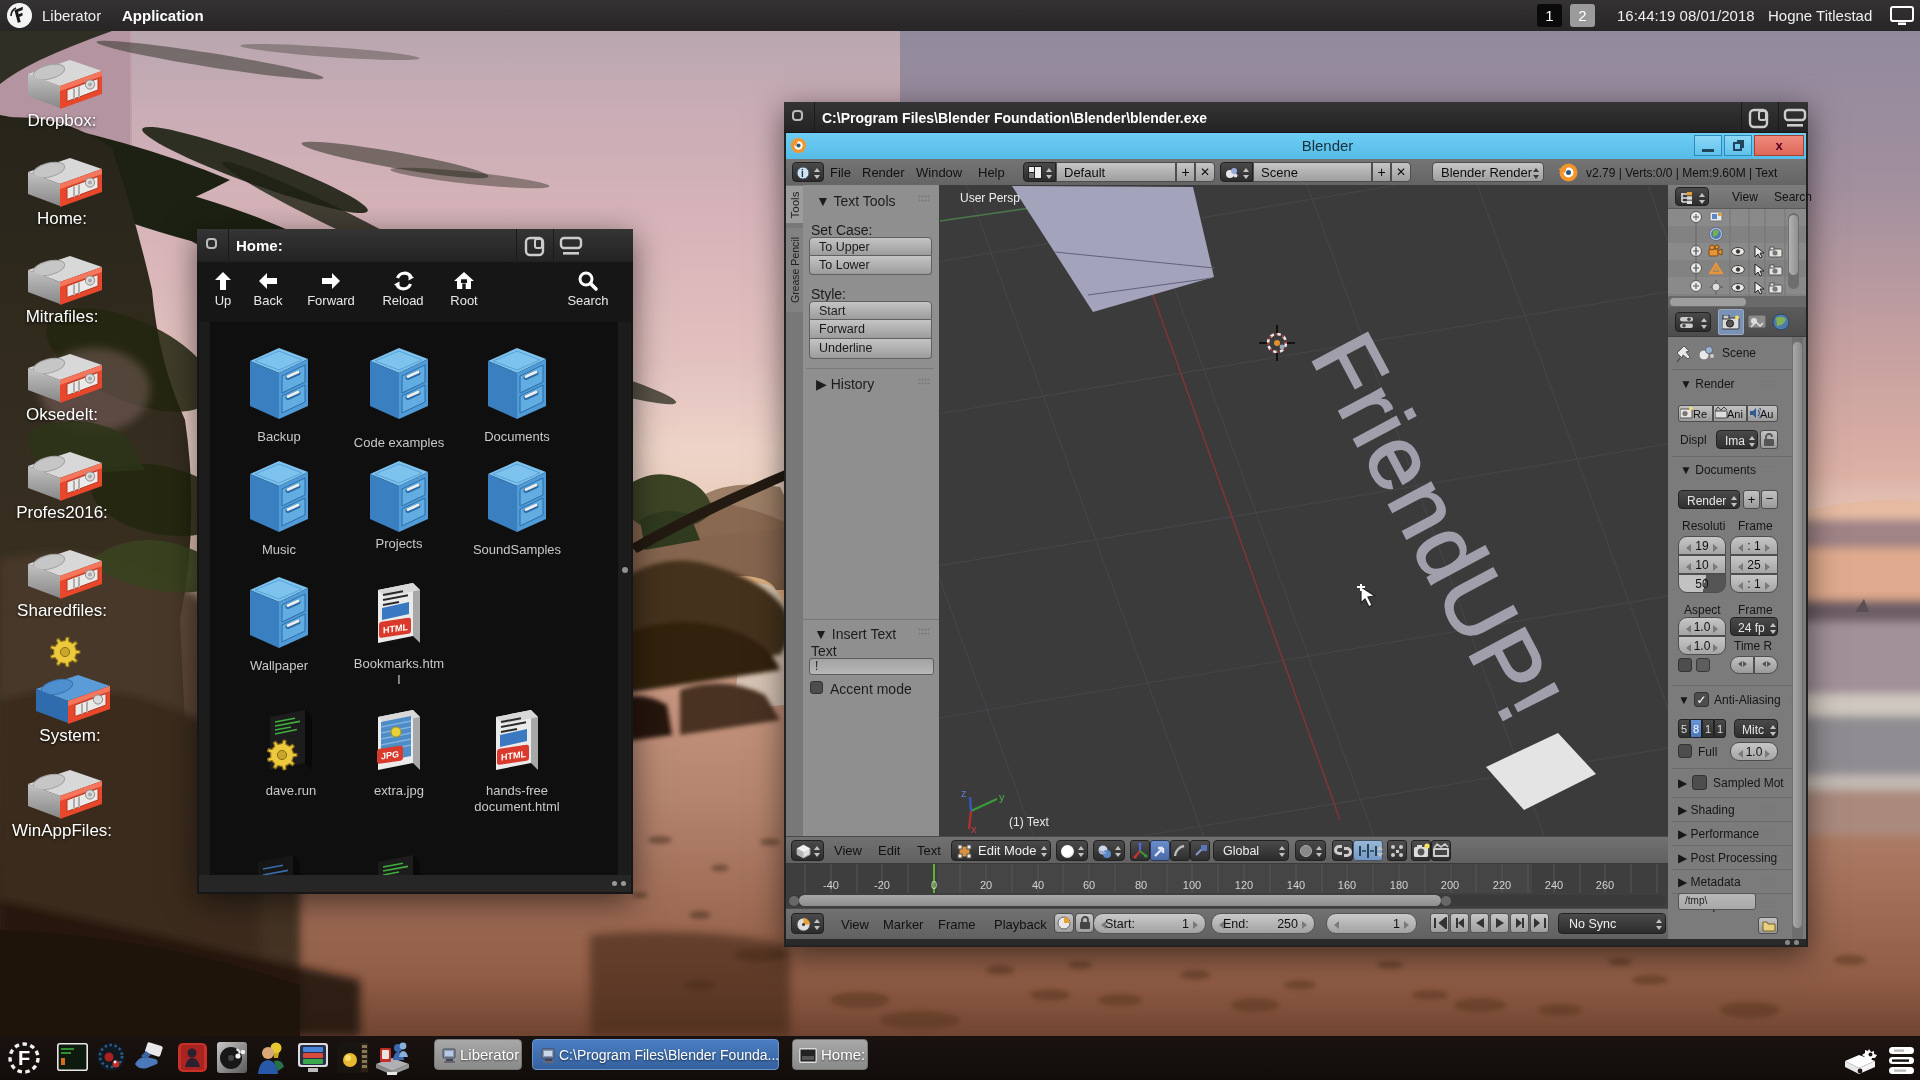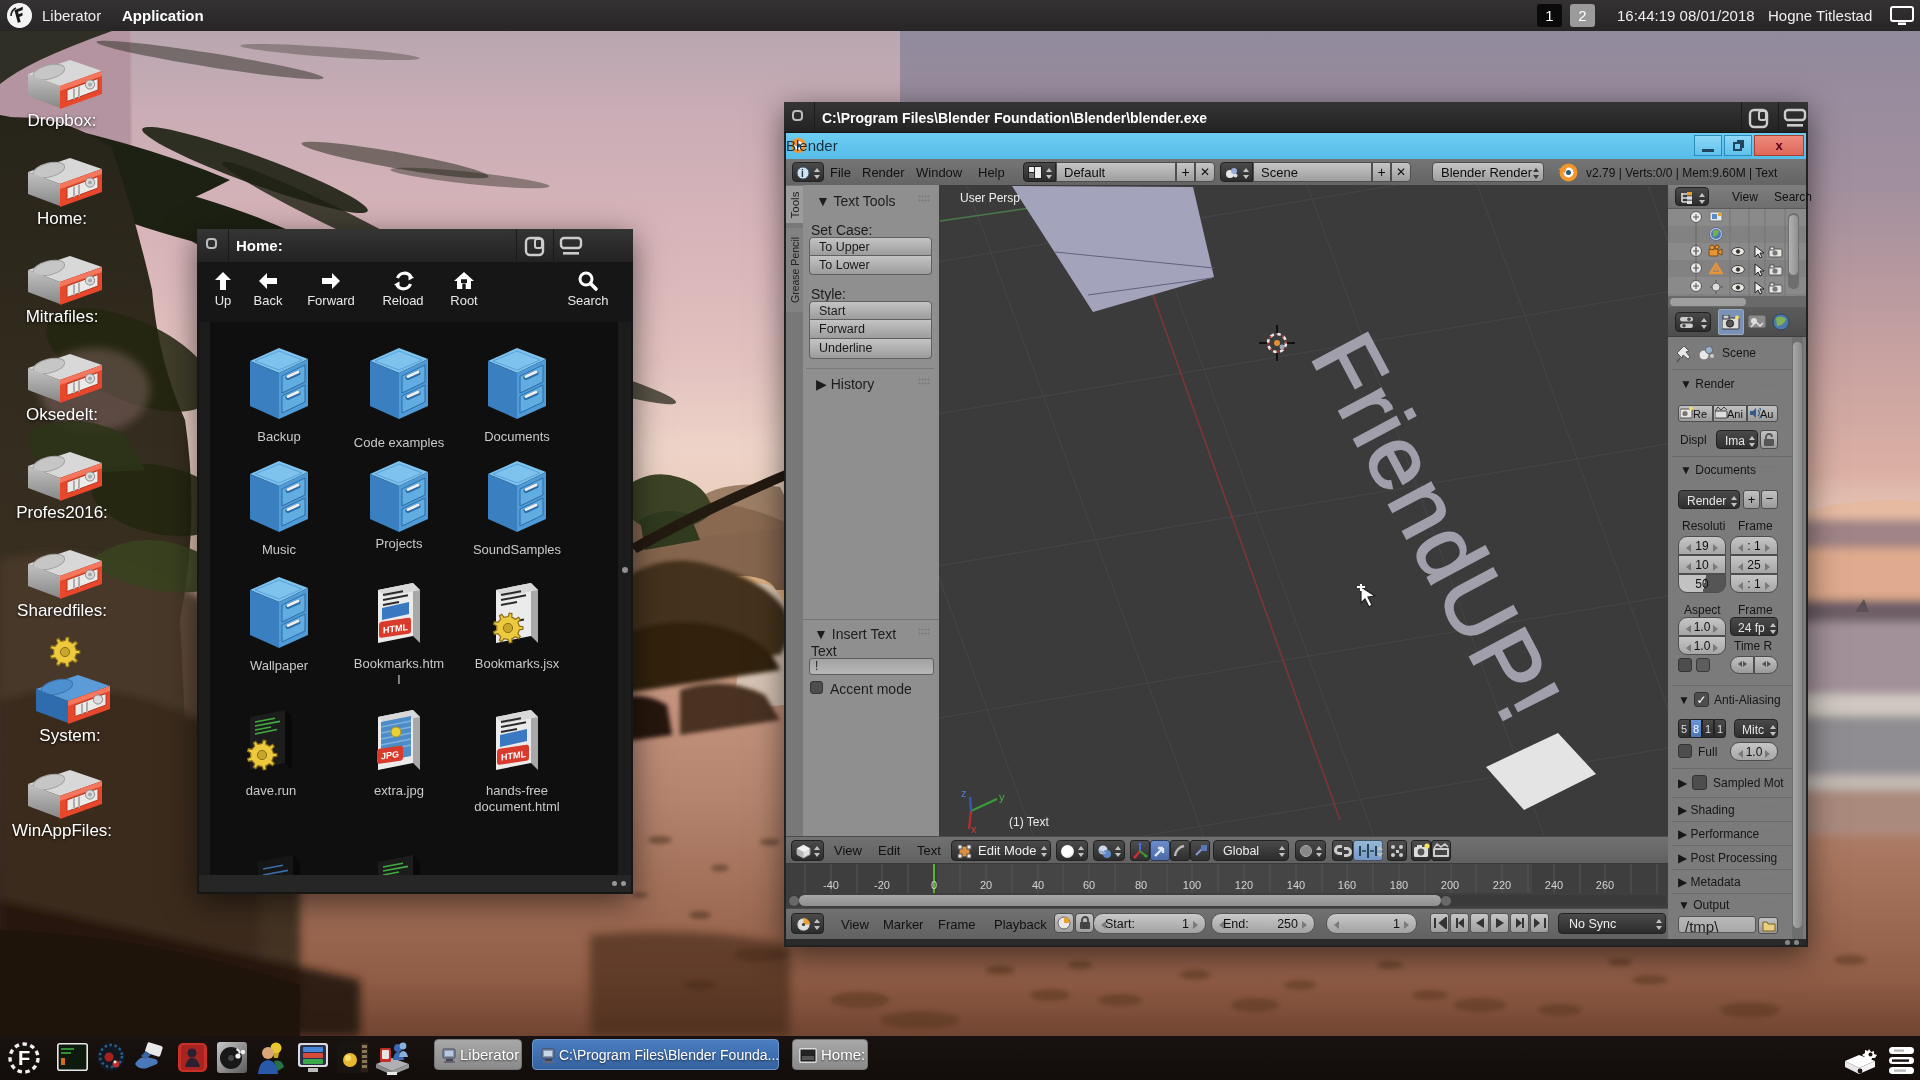--- a/index.html
+++ b/index.html
@@ -419,29 +419,21 @@
         </div>
     <div class="abs ficon" style="left:142px;top:256px">
           <svg width="56" height="70" viewBox="0 0 56 70">
             <use href="#page" x="2" y="3"></use>
             <polygon points="11,30 38,24 38,36 11,42" fill="#3a78c2"></polygon>
             <use href="#doclines" x="2" y="3"></use>
             <use href="#htmlbadge" x="8" y="44"></use>
           </svg>
           <div style="margin-top:8px">Bookmarks.htm<br>l</div>
         </div>
-    <div class="abs ficon" style="left:260px;top:256px">
-          <svg width="56" height="70" viewBox="0 0 56 70">
-            <use href="#page" x="2" y="3"></use>
-            <use href="#doclines" x="2" y="3"></use>
-            <use href="#gear" x="4" y="34"></use>
-          </svg>
-          <div style="margin-top:8px">Bookmarks.jsx</div>
-        </div>
-    <div class="abs ficon" style="left:14px;top:383px">
+    <div class="abs ficon" style="left:34px;top:383px">
           <svg width="56" height="70" viewBox="0 0 56 70">
             <polygon points="42,5 49,12 49,65 42,58" fill="#090909"></polygon>
             <polygon points="7,12 42,5 42,58 7,65" fill="#1c1c1c"></polygon>
             <g stroke="#3fae3f" stroke-width="1.6">
               <line x1="12" y1="17" x2="32" y2="13.2"></line>
               <line x1="12" y1="21" x2="37" y2="16.4"></line>
               <line x1="12" y1="25" x2="28" y2="22"></line>
               <line x1="12" y1="29" x2="34" y2="24.5"></line>
             </g>
             <use href="#gear" x="4" y="34"></use>
@@ -521,21 +513,21 @@
           <rect x="4" y="16" width="16" height="2.6" fill="#ccc"></rect>
         </svg>
   </div>
   <div class="abs" id="btitle2">
     <svg class="abs" style="left:4px;top:4px" width="17" height="17" viewBox="0 0 17 17">
           <circle cx="8.5" cy="8.5" r="7.5" fill="#f4952c"></circle>
           <circle cx="8.5" cy="8.5" r="4.2" fill="#fff"></circle>
           <circle cx="8.5" cy="8.5" r="2.1" fill="#2a5a7a"></circle>
           <path d="M1,6 L8,4 L6,9 Z" fill="#f4952c"></path>
         </svg>
-    <div class="abs" style="left:0;top:4px;width:1083px;text-align:left;font-size:15px">Blender</div>
+    <div class="abs" style="left:0;top:4px;width:1083px;text-align:center;font-size:15px">Blender</div>
     <div class="abs" style="left:908px;top:2px;width:28px;height:21px;background:linear-gradient(180deg,#8ed8f8,#5fc2ec);border:1px solid #2e8ab8">
           <div class="abs" style="left:7px;top:13px;width:12px;height:3px;background:#20455c"></div>
         </div>
     <div class="abs" style="left:938px;top:2px;width:28px;height:21px;background:linear-gradient(180deg,#8ed8f8,#5fc2ec);border:1px solid #2e8ab8">
           <div class="abs" style="left:8px;top:6px;width:9px;height:9px;border:2px solid #20455c"></div>
           <div class="abs" style="left:12px;top:4px;width:7px;height:2px;background:#20455c"></div>
           <div class="abs" style="left:17px;top:4px;width:2px;height:8px;background:#20455c"></div>
         </div>
     <div class="abs" style="left:968px;top:2px;width:50px;height:21px;background:linear-gradient(180deg,#ee8a7c,#df685a);border:1px solid #a8402f;color:#502;text-align:center;font-weight:bold;font-size:13px;line-height:20px">x</div>
   </div>
@@ -1126,21 +1118,21 @@
       <div class="abs dots" style="left:94px;top:493px"></div>
       <div class="abs psep" style="left:4px;top:508px"></div>
       <div class="abs ptxt" style="left:10px;top:514px">▶ Post Processing</div>
       <div class="abs dots" style="left:108px;top:517px"></div>
       <div class="abs psep" style="left:4px;top:532px"></div>
       <div class="abs ptxt" style="left:10px;top:538px">▶ Metadata</div>
       <div class="abs dots" style="left:94px;top:541px"></div>
       <div class="abs psep" style="left:4px;top:556px"></div>
       <div class="abs ptxt" style="left:10px;top:561px">▼ Output</div>
       <div class="abs dots" style="left:94px;top:564px"></div>
-      <div class="abs" style="left:10px;top:579px;width:78px;height:17px;background:linear-gradient(180deg,#b8b8b8,#a8a8a8);border:1px solid #555;border-radius:3px;font-size:15px;color:#222;padding:1px 0 0 6px">/tmp\</div>
+      <div class="abs" style="left:10px;top:556px;width:78px;height:17px;background:linear-gradient(180deg,#b8b8b8,#a8a8a8);border:1px solid #555;border-radius:3px;font-size:10px;color:#222;padding:1px 0 0 6px">/tmp\</div>
       <div class="abs plight" style="left:90px;top:580px;width:20px;height:17px">
             <svg class="abs" style="left:3px;top:2px" width="14" height="12" viewBox="0 0 14 12">
               <path d="M1,2 L5,2 L6,4 L13,4 L13,11 L1,11 Z" fill="#e8d080" stroke="#766020"></path>
             </svg>
           </div>
       <div class="abs" style="left:124px;top:0px;width:11px;height:602px;background:#6e6e6e"></div>
       <div class="abs" style="left:125px;top:5px;width:9px;height:586px;border-radius:5px;background:linear-gradient(90deg,#a8a8a8,#8a8a8a)"></div>
     </div>
   </div>
   <div class="abs" id="bbot">

